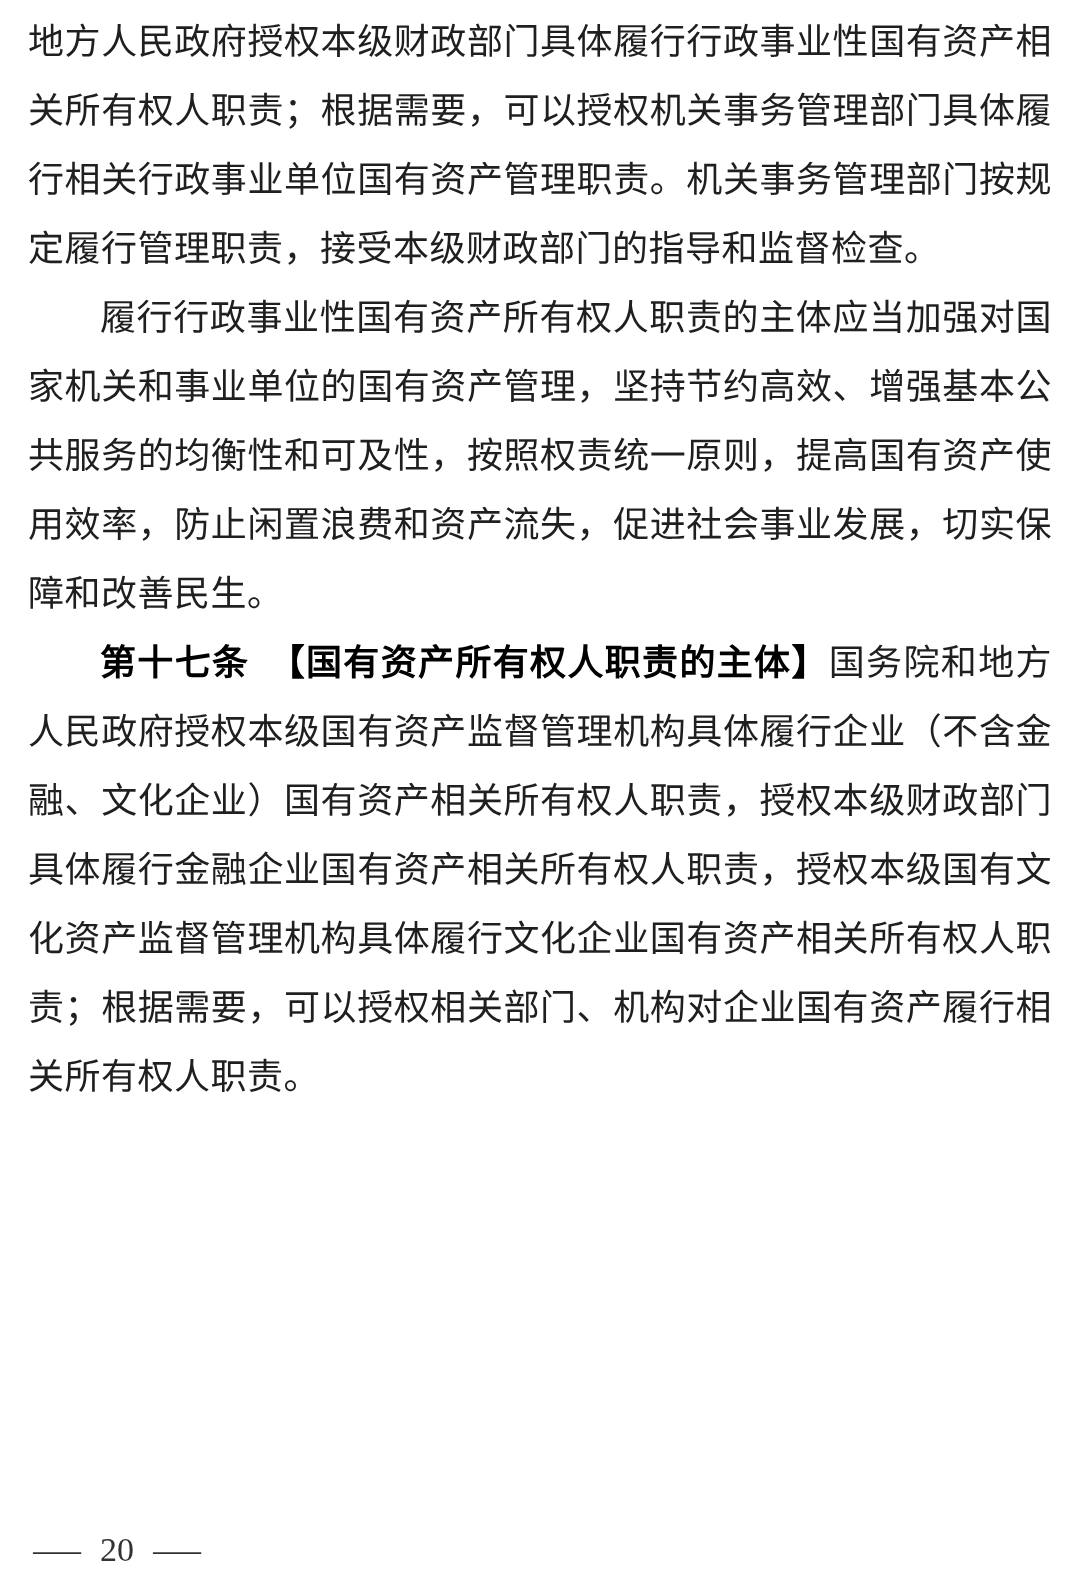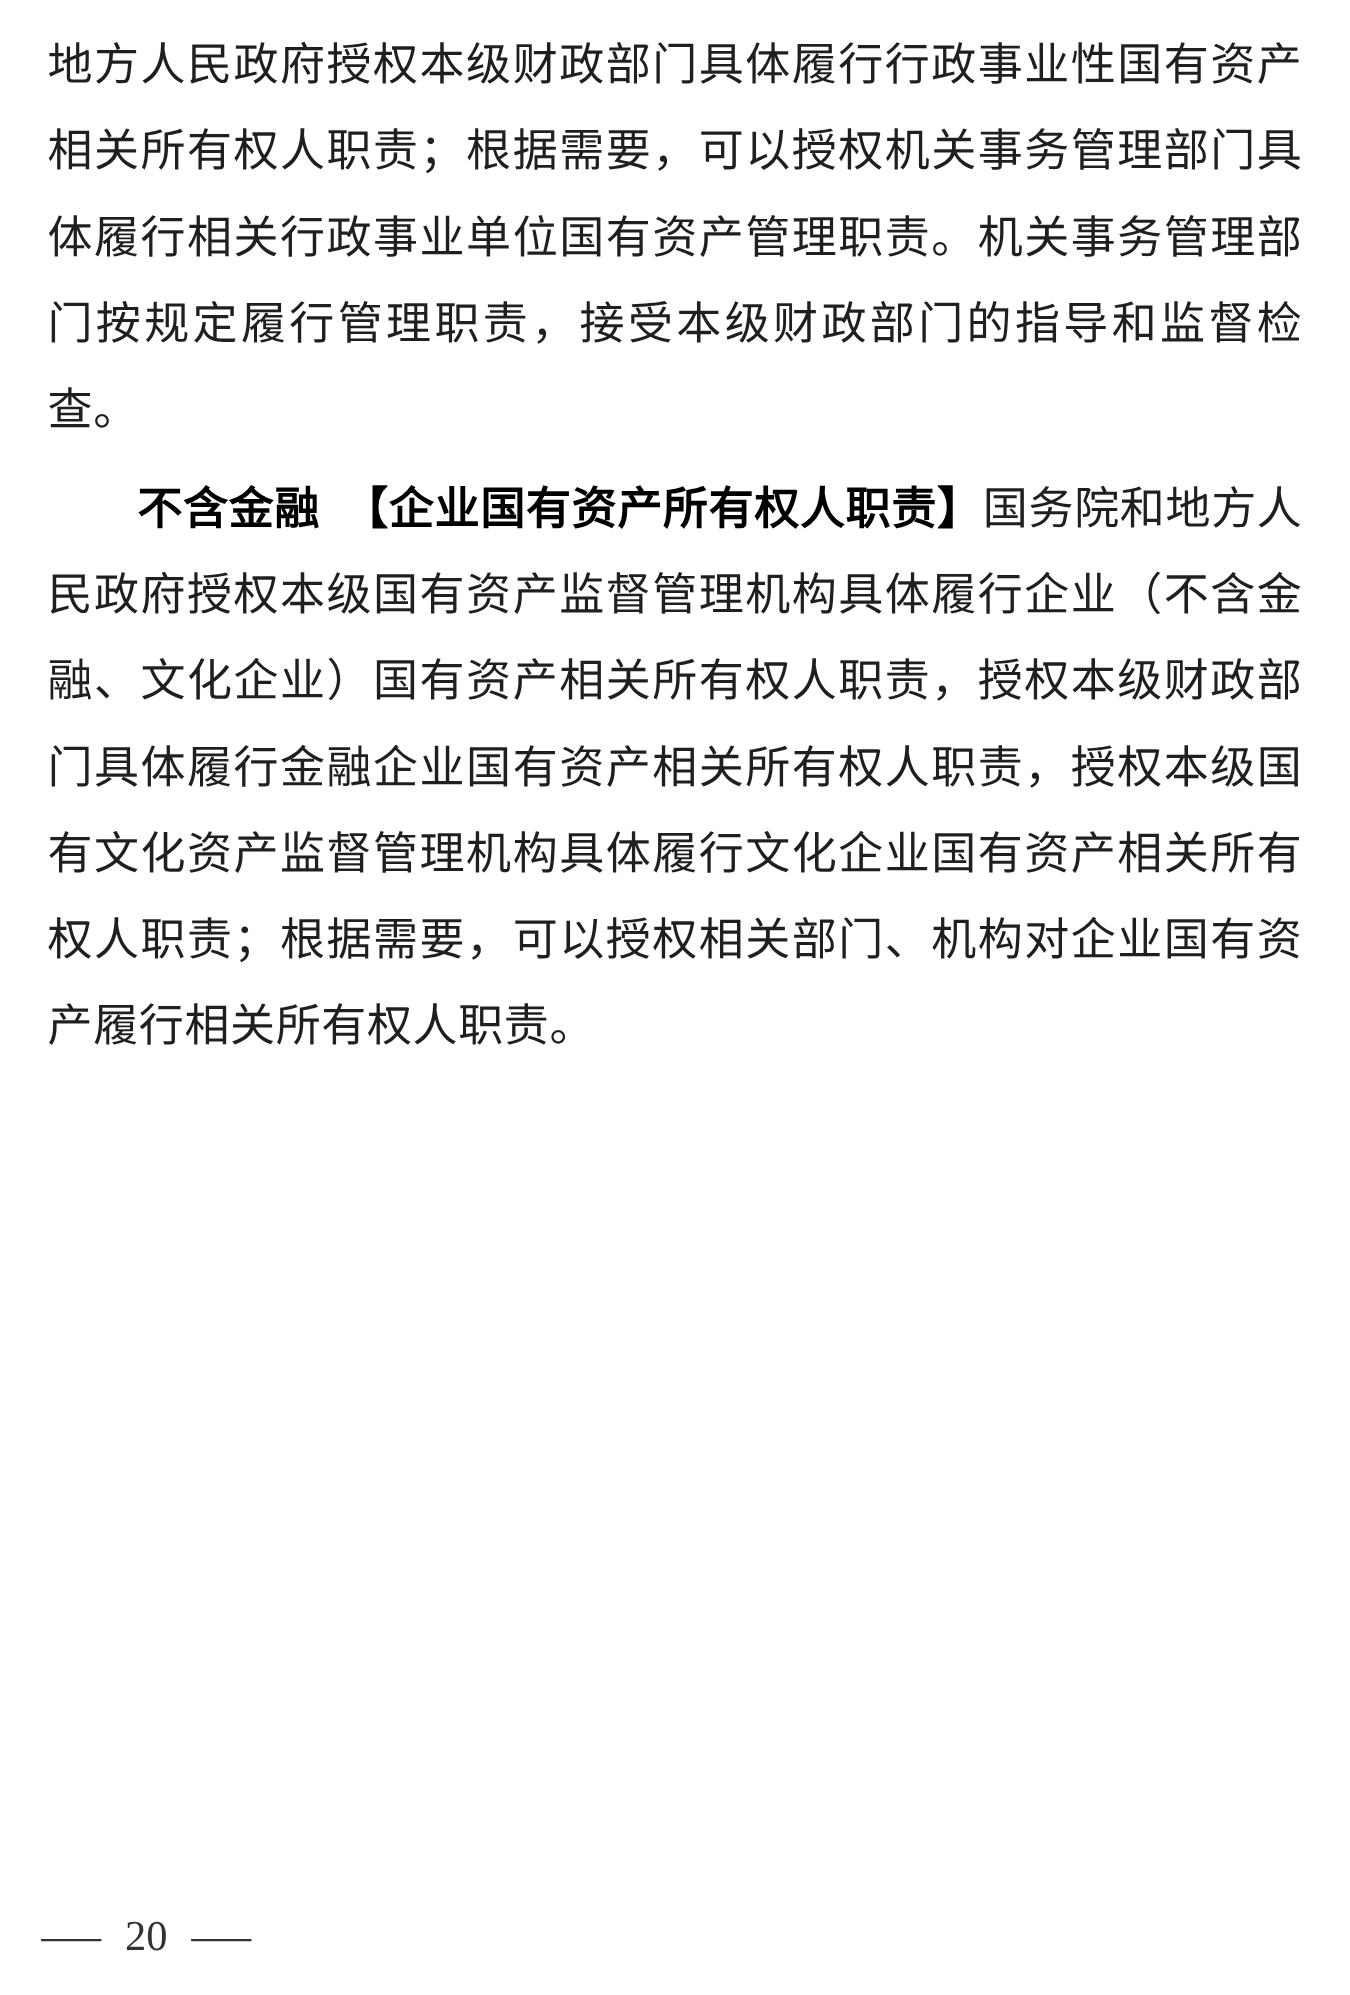--- a/index.html
+++ b/index.html
@@ -22,21 +22,21 @@
     left: 28px;
     top: 8px;
     width: 1024px;
     font-size: 36px;
     line-height: 69px;
     text-align: justify;
     text-justify: inter-ideograph;
     letter-spacing: 0.5px;
   }
   .content p {
-    margin: 10px;
+    margin: 0;
     padding: 0;
   }
   .content p.indent {
     text-indent: 2em;
   }
   .article-heading {
     font-weight: bold;
     color: #000000;
   }
   .footer {
@@ -57,22 +57,23 @@
   }
 </style>
 </head>
 <body>
 
 <div class="page">
   <div class="content">
 
     <p>地方人民政府授权本级财政部门具体履行行政事业性国有资产相关所有权人职责；根据需要，可以授权机关事务管理部门具体履行相关行政事业单位国有资产管理职责。机关事务管理部门按规定履行管理职责，接受本级财政部门的指导和监督检查。</p>
 
+    <p class="indent">履行行政事业性国有资产所有权人职责的主体应当加强对国家机关和事业单位的国有资产管理，坚持节约高效、增强基本公共服务的均衡性和可及性，按照权责统一原则，提高国有资产使用效率，防止闲置浪费和资产流失，促进社会事业发展，切实保障和改善民生。</p>
 
-    <p class="indent"><span class="article-heading">不含金融　【企业国有资产所有权人职责】</span><span>国务院和地方人民政府授权本级国有资产监督管理机构具体履行企业（不含金融、文化企业）国有资产相关所有权人职责，授权本级财政部门具体履行金融企业国有资产相关所有权人职责，授权本级国有文化资产监督管理机构具体履行文化企业国有资产相关所有权人职责；根据需要，可以授权相关部门、机构对企业国有资产履行相关所有权人职责。</span></p>
+    <p class="indent"><span class="article-heading">第十七条　【国有资产所有权人职责的主体】</span><span>国务院和地方人民政府授权本级国有资产监督管理机构具体履行企业（不含金融、文化企业）国有资产相关所有权人职责，授权本级财政部门具体履行金融企业国有资产相关所有权人职责，授权本级国有文化资产监督管理机构具体履行文化企业国有资产相关所有权人职责；根据需要，可以授权相关部门、机构对企业国有资产履行相关所有权人职责。</span></p>
 
 
 
   </div>
 
   <div class="footer">
     <span class="dash">—</span>
     <span>20</span>
     <span class="dash">—</span>
   </div>

